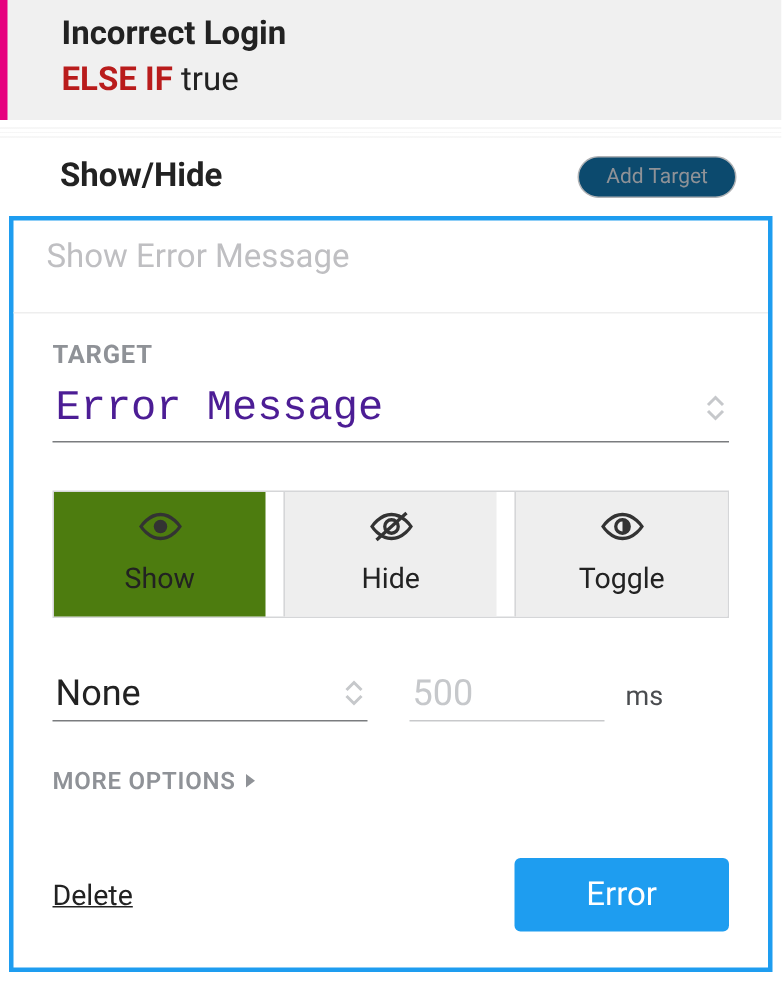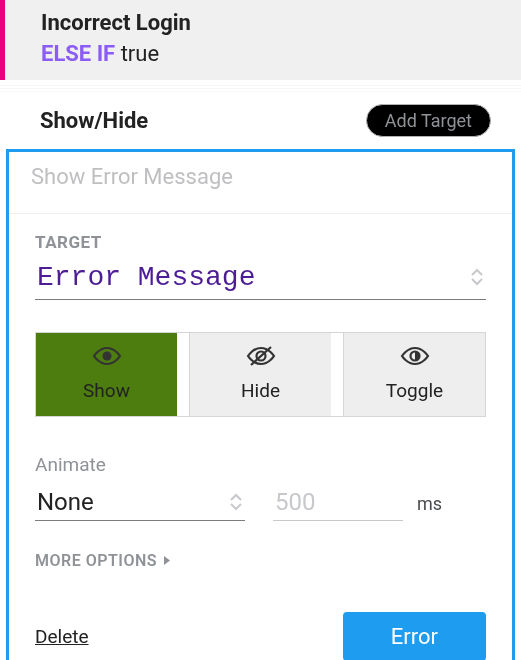--- a/index.html
+++ b/index.html
@@ -22,46 +22,46 @@
     font-weight: 700;
     color: #222;
     line-height: 1.4;
   }
   .cond-line2 {
     font-size: 22px;
     font-weight: 400;
     color: #222;
     line-height: 1.4;
   }
-  .else-if { font-weight: 700; color: #8b5cf6; }
+  .else-if { font-weight: 700; color: #b91c1c; }
   .gap {
     height: 8px;
     width: 100%;
     background: repeating-linear-gradient(0deg, #d0d0d0 0, #d0d0d0 1px, transparent 1px, transparent 3px);
     opacity: 0.18;
   }
   .action-header {
     display: flex;
     align-items: center;
     justify-content: space-between;
     padding: 12px 30px 12px 40px;
     background: #fff;
   }
   .action-title {
     font-size: 22px;
     font-weight: 700;
     color: #222;
   }
   .add-target-btn {
     border: 1px solid #b0b2b5;
-    background: #000000;
+    background: #0c4a6e;
     color: #8f9297;
     border-radius: 18px;
     padding: 5px 18px;
-    font-size: 18px;
+    font-size: 14px;
     cursor: pointer;
     font-family: inherit;
   }
   .panel {
     border: 3px solid #1e9df0;
     background: #fff;
     margin: 0 6px;
   }
   .panel-title {
     font-size: 22px;
@@ -256,21 +256,20 @@
           <svg width="32" height="22" viewBox="0 0 32 22">
               <path d="M16 3 C8 3 3 11 3 11 C3 11 8 19 16 19 C24 19 29 11 29 11 C29 11 24 3 16 3 Z" fill="none" stroke="#333" stroke-width="2.2"></path>
               <path d="M16 6.5 A4.5 4.5 0 0 1 16 15.5 Z" fill="#333"></path>
               <circle cx="16" cy="11" r="4.5" fill="none" stroke="#333" stroke-width="2.2"></circle>
             </svg>
         </span>
         <span class="seg-label">Toggle</span>
       </div>
     </div>
 
-    <div class="animate-label">Animate</div>
 
     <div class="anim-row">
       <div class="anim-type">
         <span class="anim-type-value">None</span>
         <span class="sort-arrows">
           <svg width="14" height="9" viewBox="0 0 14 9">
               <path d="M2 7 L7 2 L12 7" stroke="#c6c8cb" stroke-width="2" fill="none"></path>
             </svg>
           <svg width="14" height="9" viewBox="0 0 14 9">
               <path d="M2 2 L7 7 L12 2" stroke="#c6c8cb" stroke-width="2" fill="none"></path>

